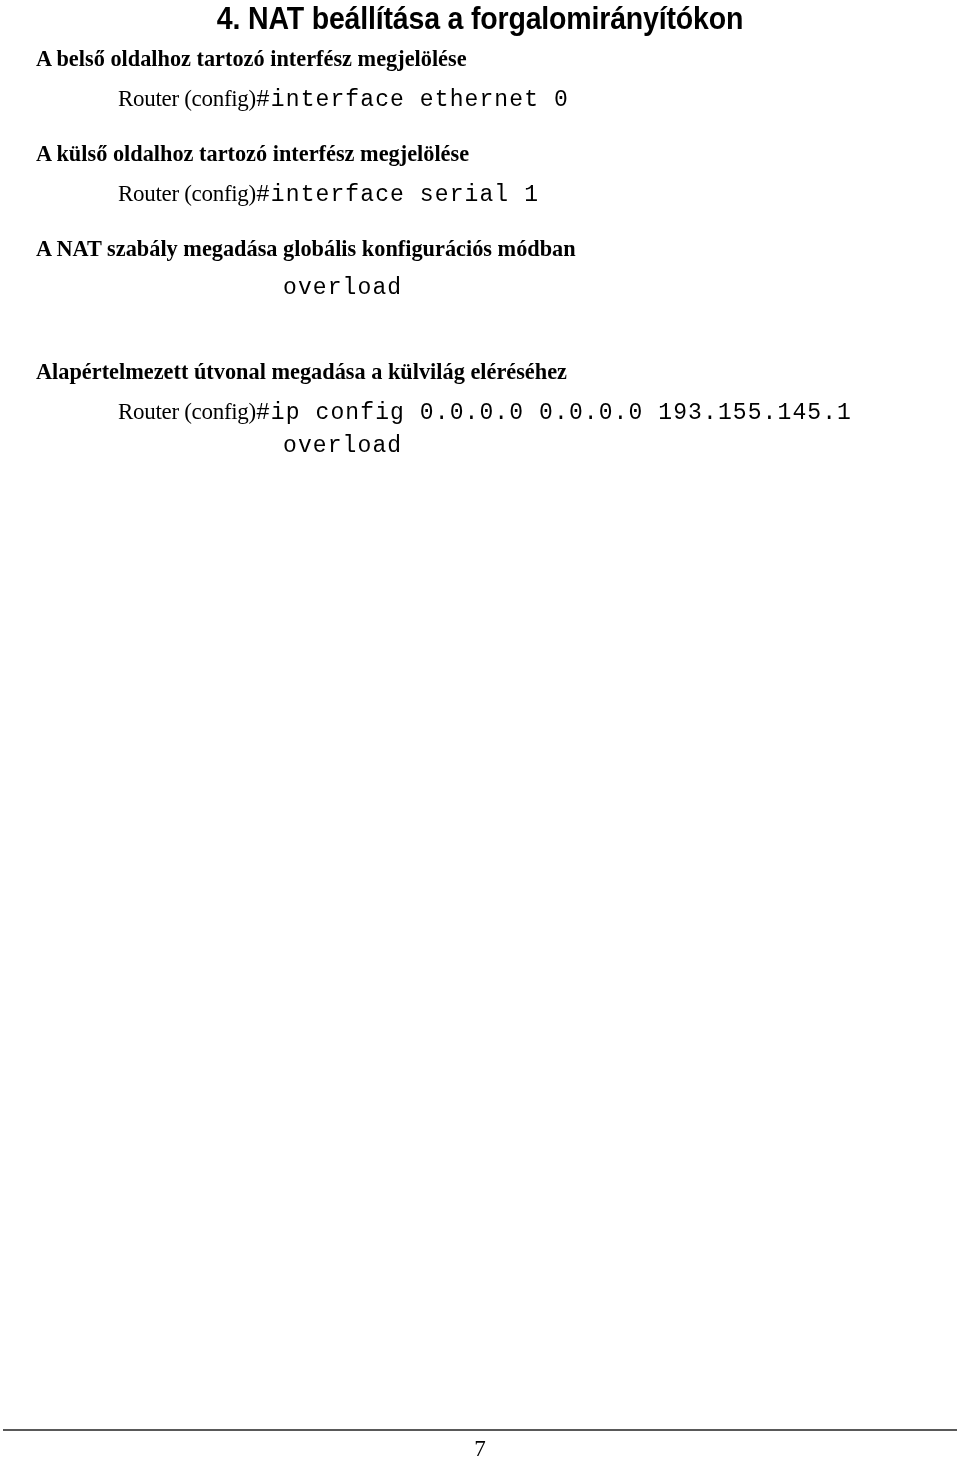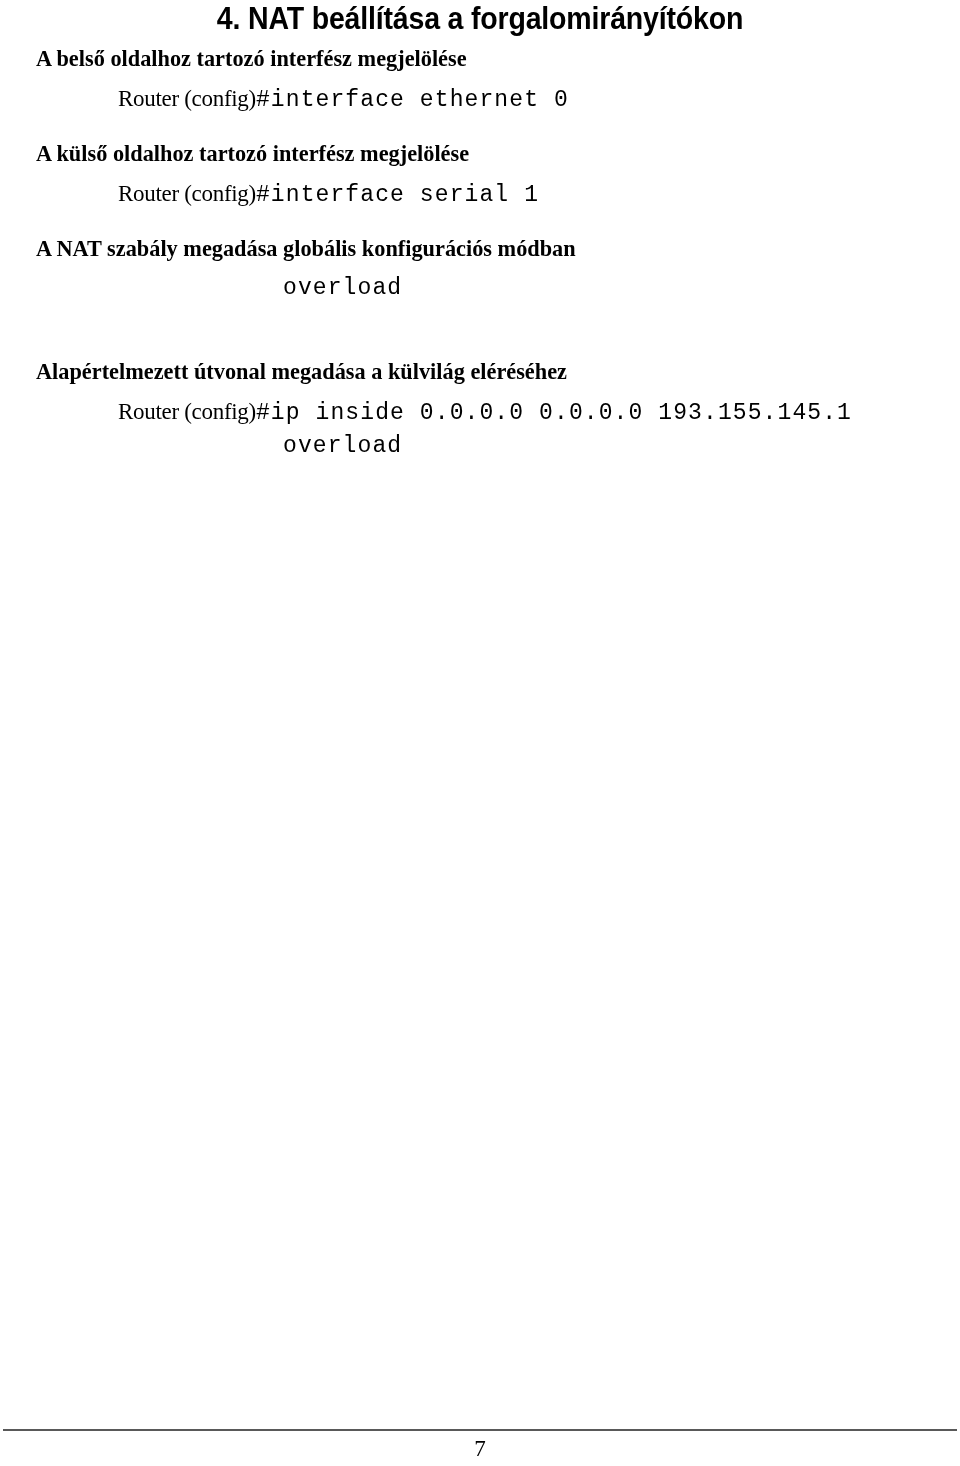--- a/index.html
+++ b/index.html
@@ -163,21 +163,21 @@
     <div class="gap-lg"></div>
 
 
     <div class="gap-lg"></div>
 
     <div class="section">
       <div class="section-heading">Alapértelmezett útvonal megadása a külvilág eléréséhez</div>
       <div class="gap-sm"></div>
       <ul class="cmd-list">
         <li class="cmd-line">
-          <span class="cmd-prompt">Router (config)</span><span class="cmd-text">#ip inside 0.0.0.0 0.0.0.0 193.155.145.1</span>
+          <span class="cmd-prompt">Router (config)</span><span class="cmd-text">#ip config 0.0.0.0 0.0.0.0 193.155.145.1</span>
         </li>
         <li class="cmd-cont">
           <span class="cmd-text">overload</span>
         </li>
       </ul>
     </div>
 
   </div>
 
   <div class="footer-rule"></div>

